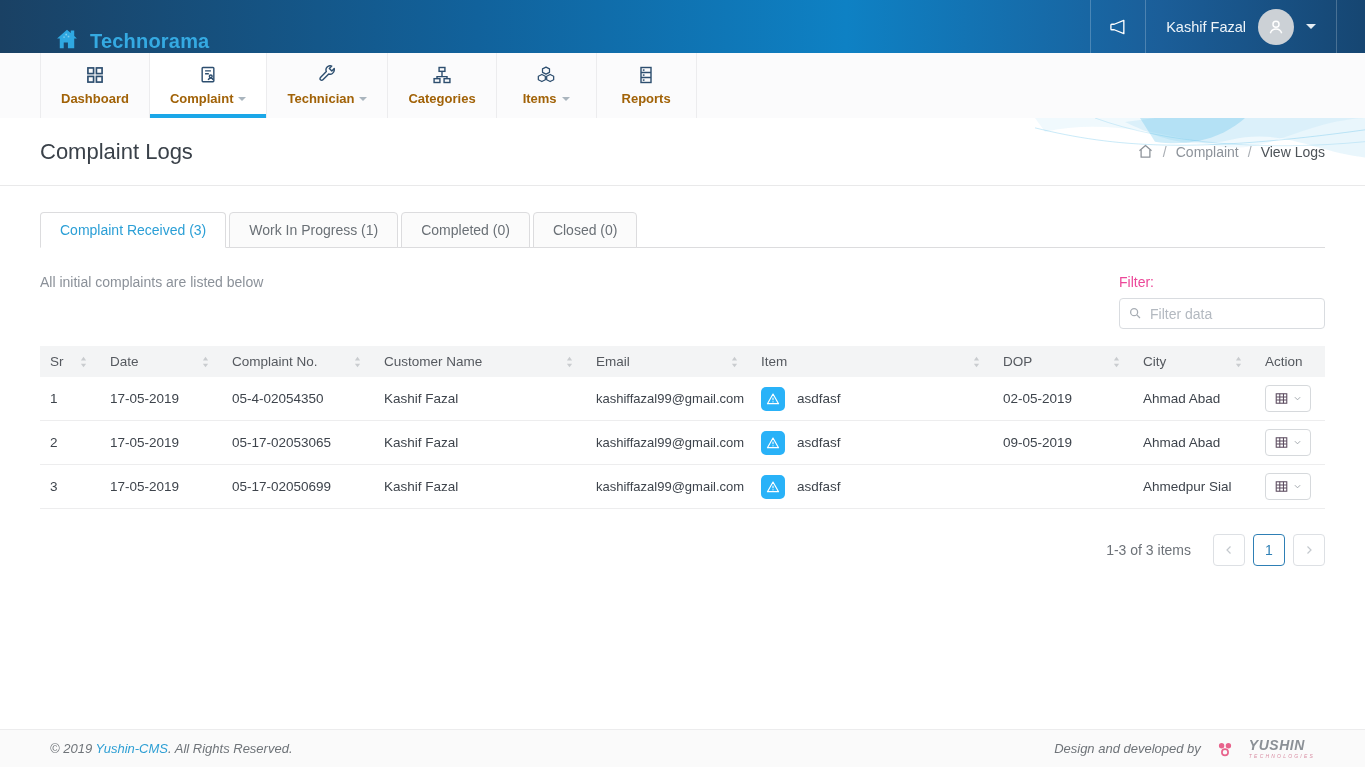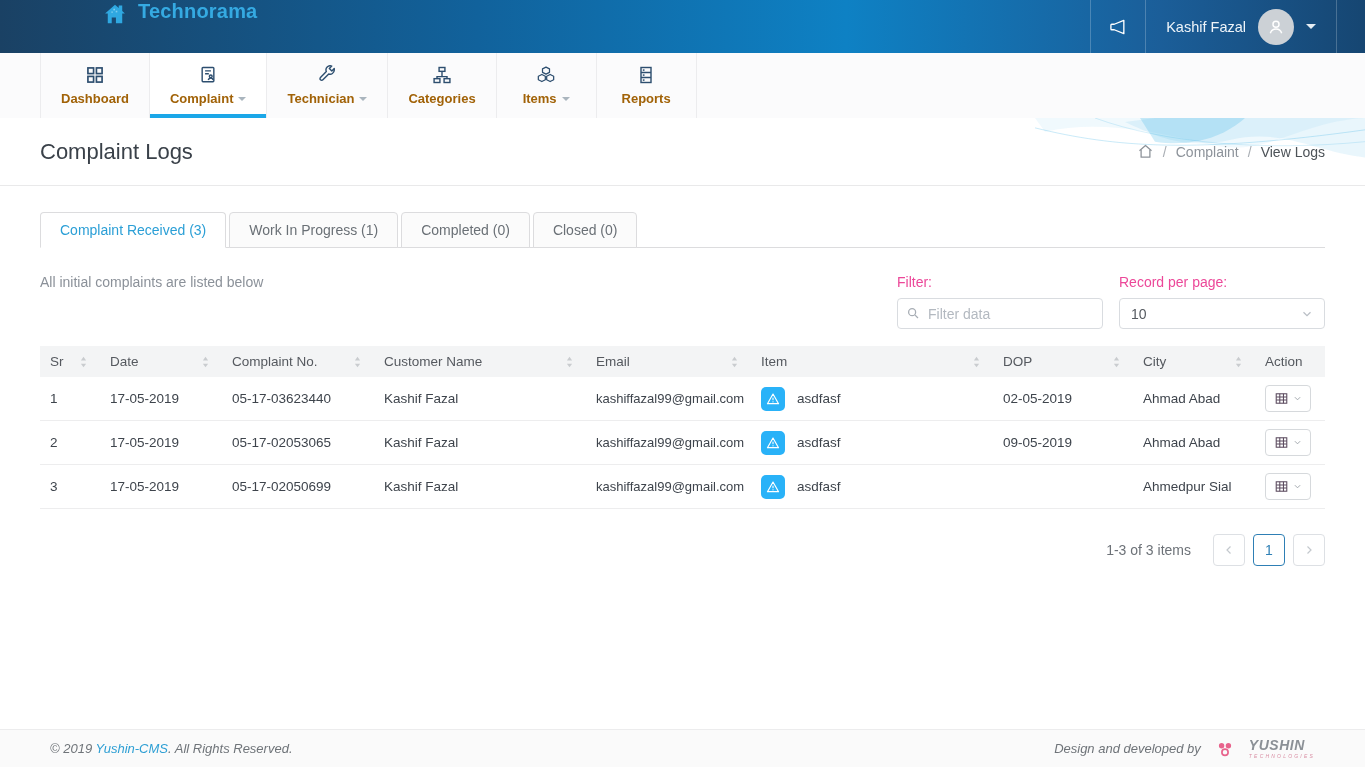--- a/index.html
+++ b/index.html
@@ -10,21 +10,21 @@
     display:flex; flex-direction:column; overflow:hidden;
   }
   .ic { width:100%; height:100%; display:block; }
 
   
   .topbar {
     flex:0 0 53px; height:53px;
     background:linear-gradient(90deg,#1a4164 0%,#11629c 35%,#0e81c4 62%,#1b5e99 85%,#164672 100%);
     display:flex; align-items:stretch; justify-content:space-between;
   }
-  .brand { display:flex; align-items:flex-start; gap:8px; padding-left:52px; cursor:pointer;margin-left:48px; }
+  .brand { display:flex; align-items:flex-end; gap:8px; padding-left:52px; cursor:pointer; }
   .brand-ico { width:30px; height:28px; }
   .brand-name { color:#35aae2; font-size:20px; font-weight:700; letter-spacing:.2px; }
   .topbar-right { display:flex; align-items:stretch; }
   .announce-btn {
     width:56px; display:flex; align-items:center; justify-content:center;
     border-left:1px solid rgba(255,255,255,.22); border-right:1px solid rgba(255,255,255,.22);
     cursor:pointer;
   }
   .announce-btn .ico { width:20px; height:20px; color:#fff; }
   .user-menu {
@@ -402,31 +402,20 @@
     <div class="controls">
       <div class="ctrl-group">
         <label class="ctrl-label">Filter:</label>
         <div class="filter-wrap">
           <span class="ico" style="position:absolute;left:9px;top:8px;width:14px;height:14px;color:#a7adb4">
               <svg class="ic" aria-hidden="true">
                 <use href="#search-icon"></use>
               </svg>
             </span>
           <input class="filter-input" type="text" placeholder="Filter data" style="">
-        </div>
-      </div>
-      <div class="ctrl-group">
-        <label class="ctrl-label">Record per page:</label>
-        <div class="select-box">
-          <span>10</span>
-          <span class="ico" style="width:12px;height:12px;display:block;color:#b9bec5">
-              <svg class="ic" aria-hidden="true">
-                <use href="#chevron-down-icon"></use>
-              </svg>
-            </span>
         </div>
       </div>
     </div>
   </div>
 
   <table class="logs">
     <colgroup>
       <col style="width:60px">
         <col style="width:122px">
         <col style="width:152px">
@@ -535,21 +524,21 @@
             </div>
           </th>
 
       </tr>
     </thead>
     <tbody>
 
         <tr>
           <td>1</td>
           <td>17-05-2019</td>
-          <td>05-17-03623440</td>
+          <td>05-4-02054350</td>
           <td>Kashif Fazal</td>
           <td style="font-size:13px">kashiffazal99@gmail.com</td>
           <td>
             <div class="item-cell">
               <span class="item-badge">
                 <span class="ico" style="width:14px;height:14px;display:block">
                   <svg class="ic" aria-hidden="true">
                     <use href="#warning-triangle-icon"></use>
                   </svg>
                 </span>

